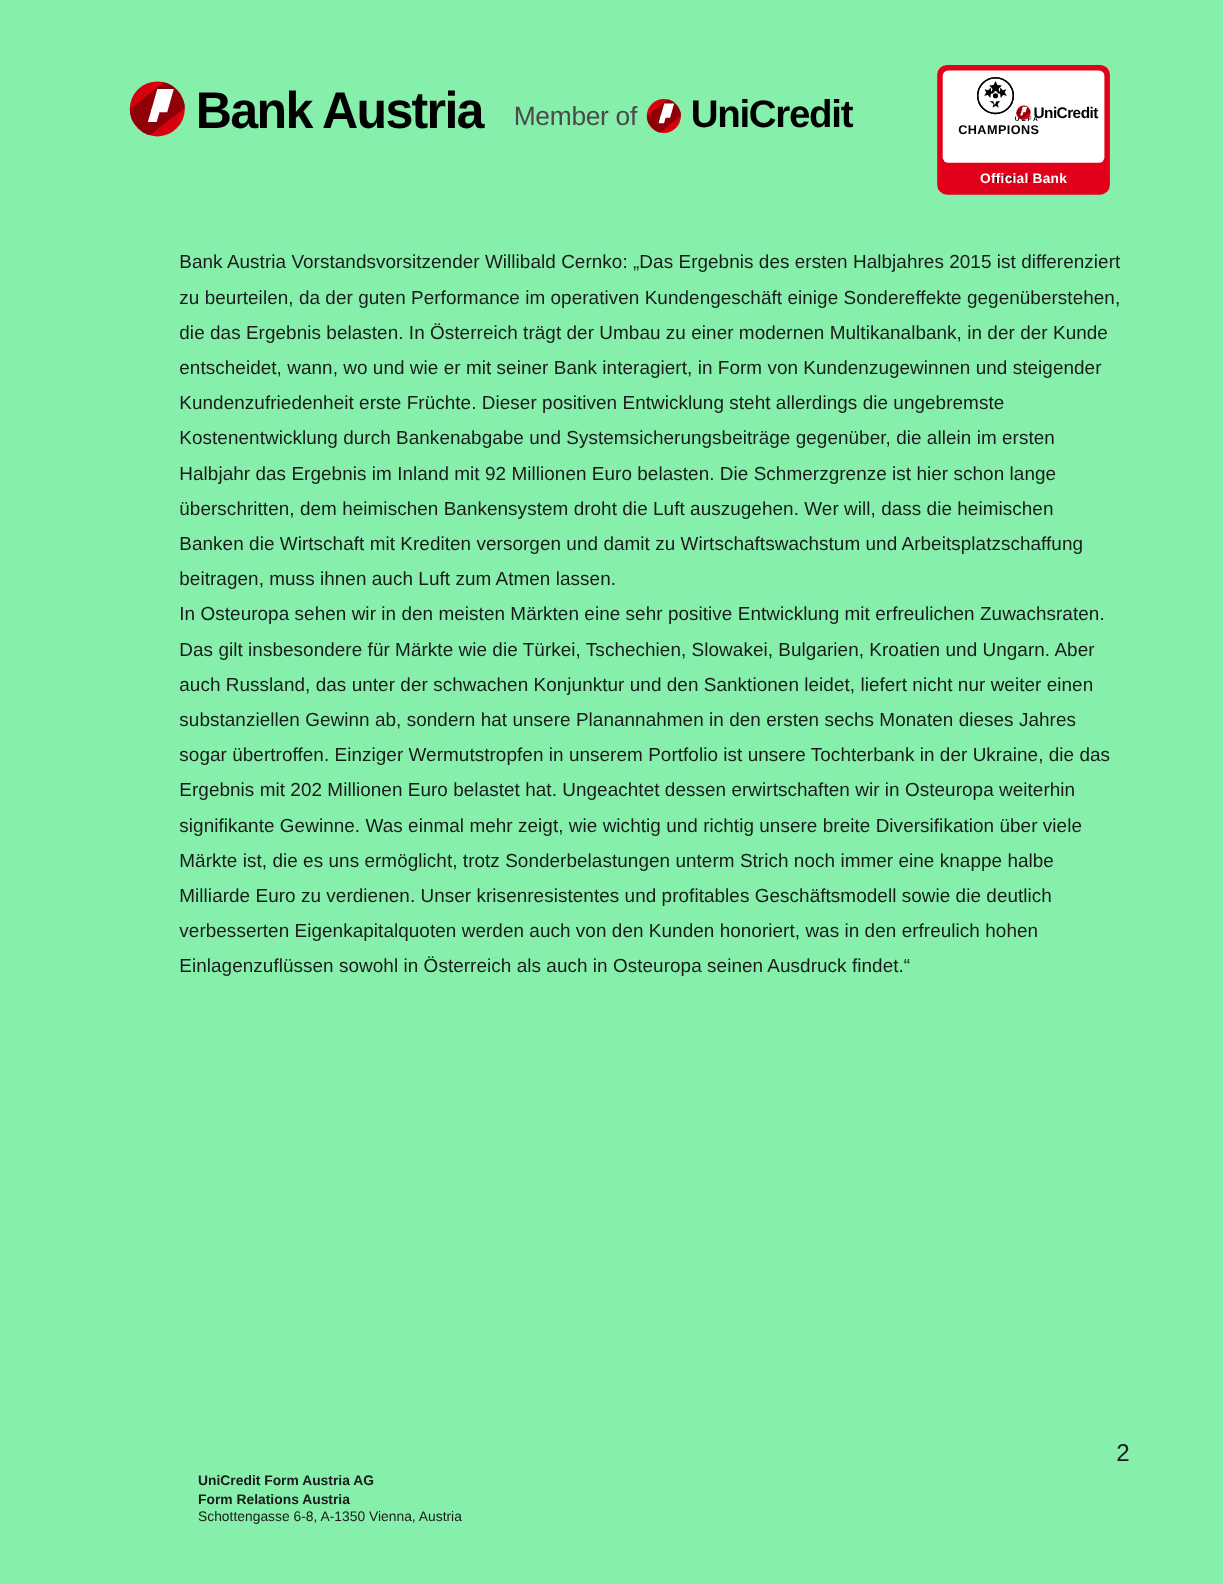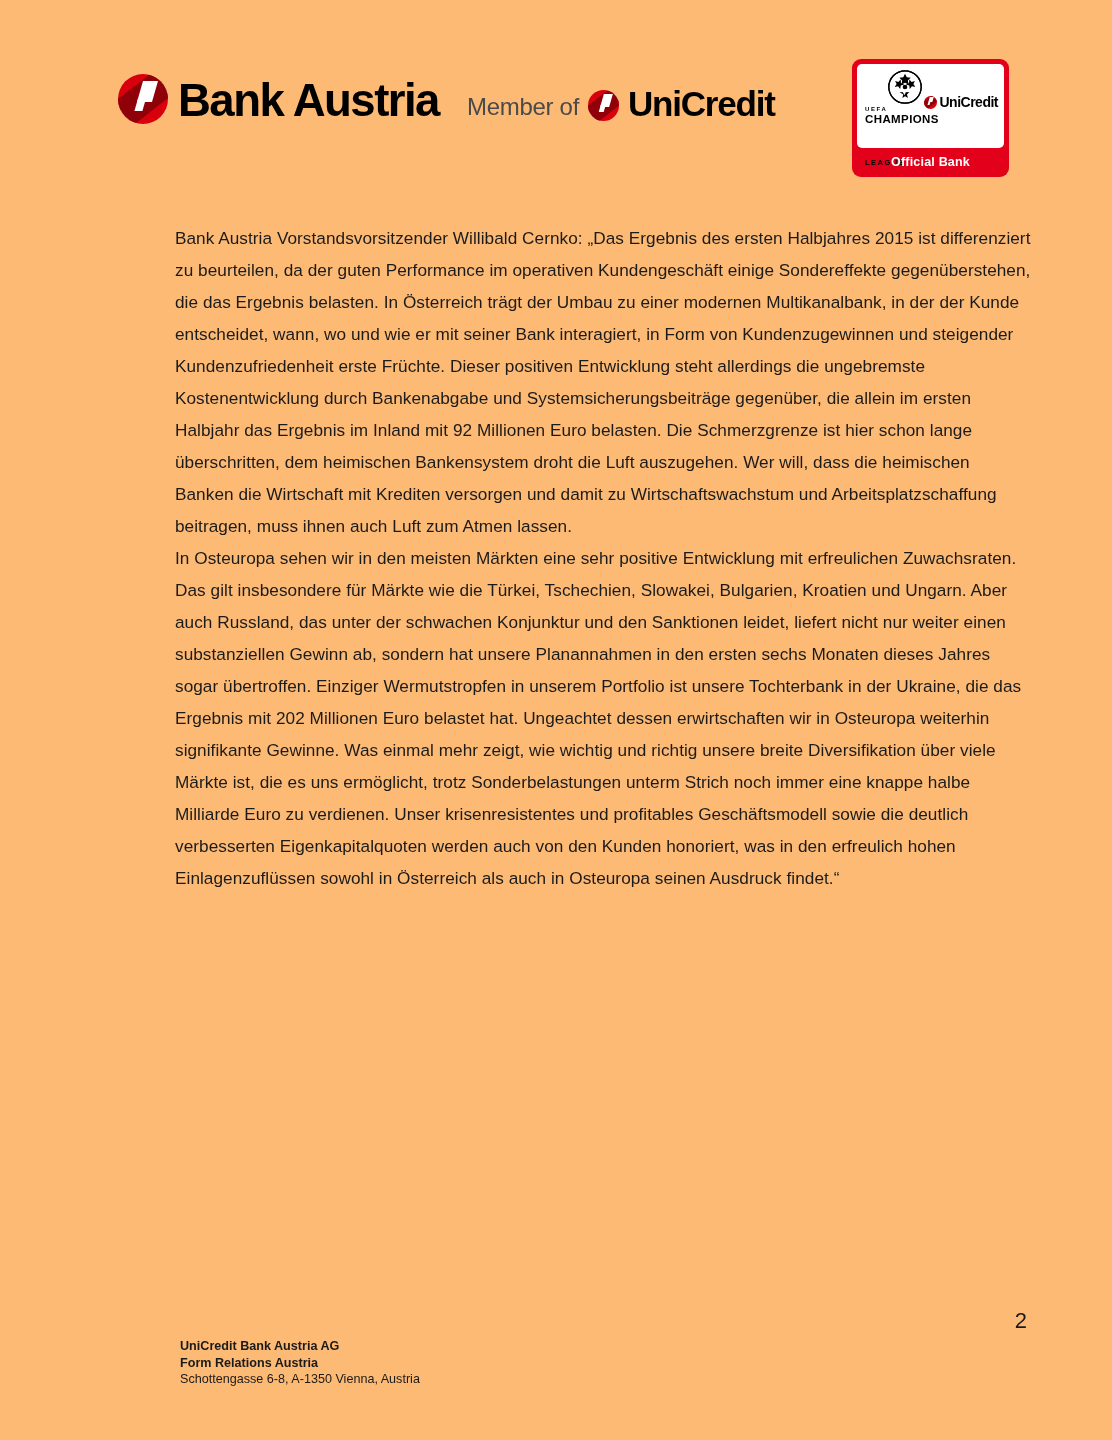--- a/index.html
+++ b/index.html
@@ -8,21 +8,21 @@
     background: #ffffff;
   }
   body {
     font-family: "Liberation Sans", sans-serif;
     color: #1a1a1a;
   }
   .page {
     position: relative;
     width: 1112px;
     height: 1440px;
-    background: #fdba74;
+    background: #86efac;
     overflow: hidden;
   }
 
   
   .header {
     position: absolute;
     left: 0;
     top: 0;
     width: 1112px;
     height: 200px;
@@ -143,21 +143,21 @@
     height: 84px;
     background: #ffffff;
     border-radius: 5px;
     box-sizing: border-box;
   }
   .cl-left {
     position: absolute;
     left: 8px;
     top: 5px;
     width: 80px;
-    text-align: left;
+    text-align: right;
   }
   .cl-ball {
     position: relative;
     width: 36px;
     height: 36px;
     margin: 0 auto 1px auto;
   }
   .cl-uefa {
     font-size: 6px;
     font-weight: bold;
@@ -211,21 +211,20 @@
     font-weight: bold;
     letter-spacing: 0.2px;
   }
 
   
   .body-text {
     position: absolute;
     left: 163px;
     top: 222px;
     width: 856px;
-    margin-left: 12px;
   }
   .para {
     font-size: 17.2px;
     line-height: 32px;
     color: #1b1b1b;
     margin: 0;
     letter-spacing: 0.05px;
     white-space: pre-wrap;
   }
 
@@ -321,19 +320,19 @@
 
   <div class="body-text">
     <p class="para">Bank Austria Vorstandsvorsitzender Willibald Cernko: „Das Ergebnis des ersten Halbjahres 2015 ist differenziert zu beurteilen, da der guten Performance im operativen Kundengeschäft einige Sondereffekte gegenüberstehen, die das Ergebnis belasten. In Österreich trägt der Umbau zu einer modernen Multikanalbank, in der der Kunde entscheidet, wann, wo und wie er mit seiner Bank interagiert, in Form von Kundenzugewinnen und steigender Kundenzufriedenheit erste Früchte. Dieser positiven Entwicklung steht allerdings die ungebremste Kostenentwicklung durch Bankenabgabe und Systemsicherungsbeiträge gegenüber, die allein im ersten Halbjahr das Ergebnis im Inland mit 92 Millionen Euro belasten. Die Schmerzgrenze ist hier schon lange überschritten, dem heimischen Bankensystem droht die Luft auszugehen. Wer will, dass die heimischen Banken die Wirtschaft mit Krediten versorgen und damit zu Wirtschaftswachstum und Arbeitsplatzschaffung beitragen, muss ihnen auch Luft zum Atmen lassen.</p>
     <p class="para">In Osteuropa sehen wir in den meisten Märkten eine sehr positive Entwicklung mit erfreulichen Zuwachsraten. Das gilt insbesondere für Märkte wie die Türkei, Tschechien, Slowakei, Bulgarien, Kroatien und Ungarn. Aber auch Russland, das unter der schwachen Konjunktur und den Sanktionen leidet, liefert nicht nur weiter einen substanziellen Gewinn ab, sondern hat unsere Planannahmen in den ersten sechs Monaten dieses Jahres sogar übertroffen. Einziger Wermutstropfen in unserem Portfolio ist unsere Tochterbank in der Ukraine, die das Ergebnis mit 202 Millionen Euro belastet hat. Ungeachtet dessen erwirtschaften wir in Osteuropa weiterhin signifikante Gewinne. Was einmal mehr zeigt, wie wichtig und richtig unsere breite Diversifikation über viele Märkte ist, die es uns ermöglicht, trotz Sonderbelastungen unterm Strich noch immer eine knappe halbe Milliarde Euro zu verdienen. Unser krisenresistentes und profitables Geschäftsmodell sowie die deutlich verbesserten Eigenkapitalquoten werden auch von den Kunden honoriert, was in den erfreulich hohen Einlagenzuflüssen sowohl in Österreich als auch in Osteuropa seinen Ausdruck findet.“</p>
   </div>
 
   <div class="page-number">2</div>
 
   <div class="footer">
     <div class="footer-left">
-      <div class="f-line f-bold">UniCredit Bank Austria AG</div>
+      <div class="f-line f-bold">UniCredit Form Austria AG</div>
       <div class="f-line f-bold">Form Relations Austria</div>
       <div class="f-line">Schottengasse 6-8, A-1350 Vienna, Austria</div>
     </div>
   </div>
 
 </div>
 
 </body></html>

